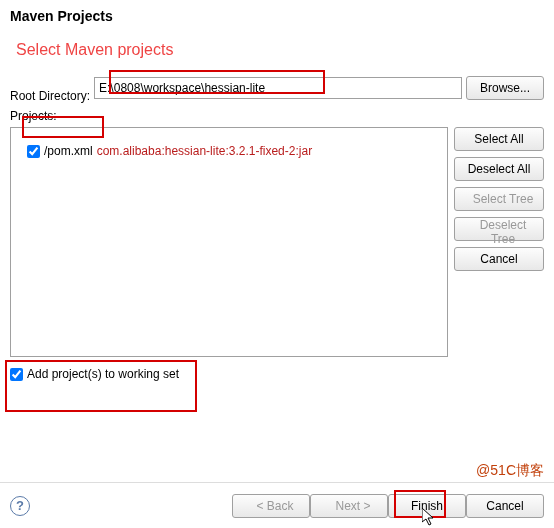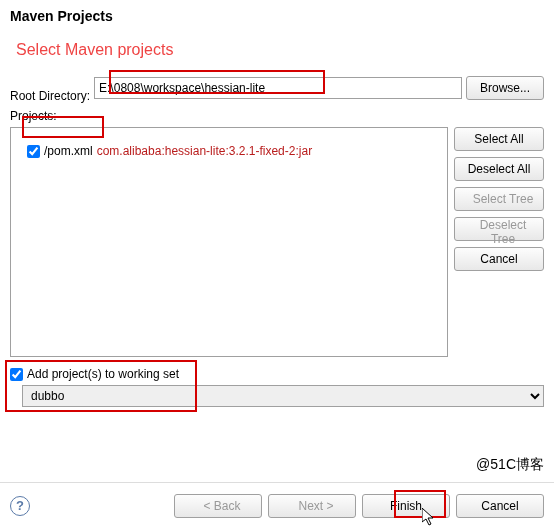--- a/index.html
+++ b/index.html
@@ -110,35 +110,35 @@
 .footer .help {
   width: 20px; height: 20px;
   border: 1.5px solid #5a7aa8;
   border-radius: 50%;
   color: #5a7aa8;
   display: flex; align-items: center; justify-content: center;
   font-weight: bold;
   font-size: 13px;
 }
 .footer .spacer { flex: 1; }
-.footer .btn { width: 88px; margin-left: 6px; }
+.footer .btn { width: 78px; }
 .cursor {
   position: absolute;
   left: 422px; top: 508px;
   pointer-events: none;
 }
 .redbox { position: absolute; border: 2px solid #d40000; pointer-events: none; }
 .rb1 { left: 109px; top: 70px; width: 216px; height: 24px; }
 .rb2 { left: 22px; top: 116px; width: 82px; height: 22px; }
 .rb3 { left: 5px; top: 360px; width: 192px; height: 52px; }
 .rb4 { left: 394px; top: 490px; width: 52px; height: 28px; }
 .watermark {
   position: absolute;
-  right: 10px; bottom: 54px;
-  color: #000000; font-size: 14px;
+  right: 10px; bottom: 48px;
+  color: #c2410c; font-size: 14px;
   pointer-events: none;
 }
 input[type="checkbox"] { width: 13px; height: 13px; }
 </style>
 </head>
 <body>
 
 <div class="header">
   <h1>Maven Projects</h1>
   <div class="sub">Select Maven projects</div>
@@ -167,23 +167,20 @@
       <button class="btn" disabled="">Select Tree</button>
       <button class="btn" disabled="">Deselect Tree</button>
       <button class="btn">Cancel</button>
     </div>
   </div>
 
   <div class="working-set-row">
     <input type="checkbox" checked="" style="">
     <span>Add project(s) to working set</span>
   </div>
-  <select class="select">
-    <option>dubbo</option>
-  </select>
 
 </div>
 
 <div class="footer">
   <div class="help">?</div>
   <div class="spacer"></div>
   <button class="btn" disabled="">&lt; Back</button>
   <button class="btn" disabled="">Next &gt;</button>
   <button class="btn">Finish</button>
   <button class="btn">Cancel</button>

